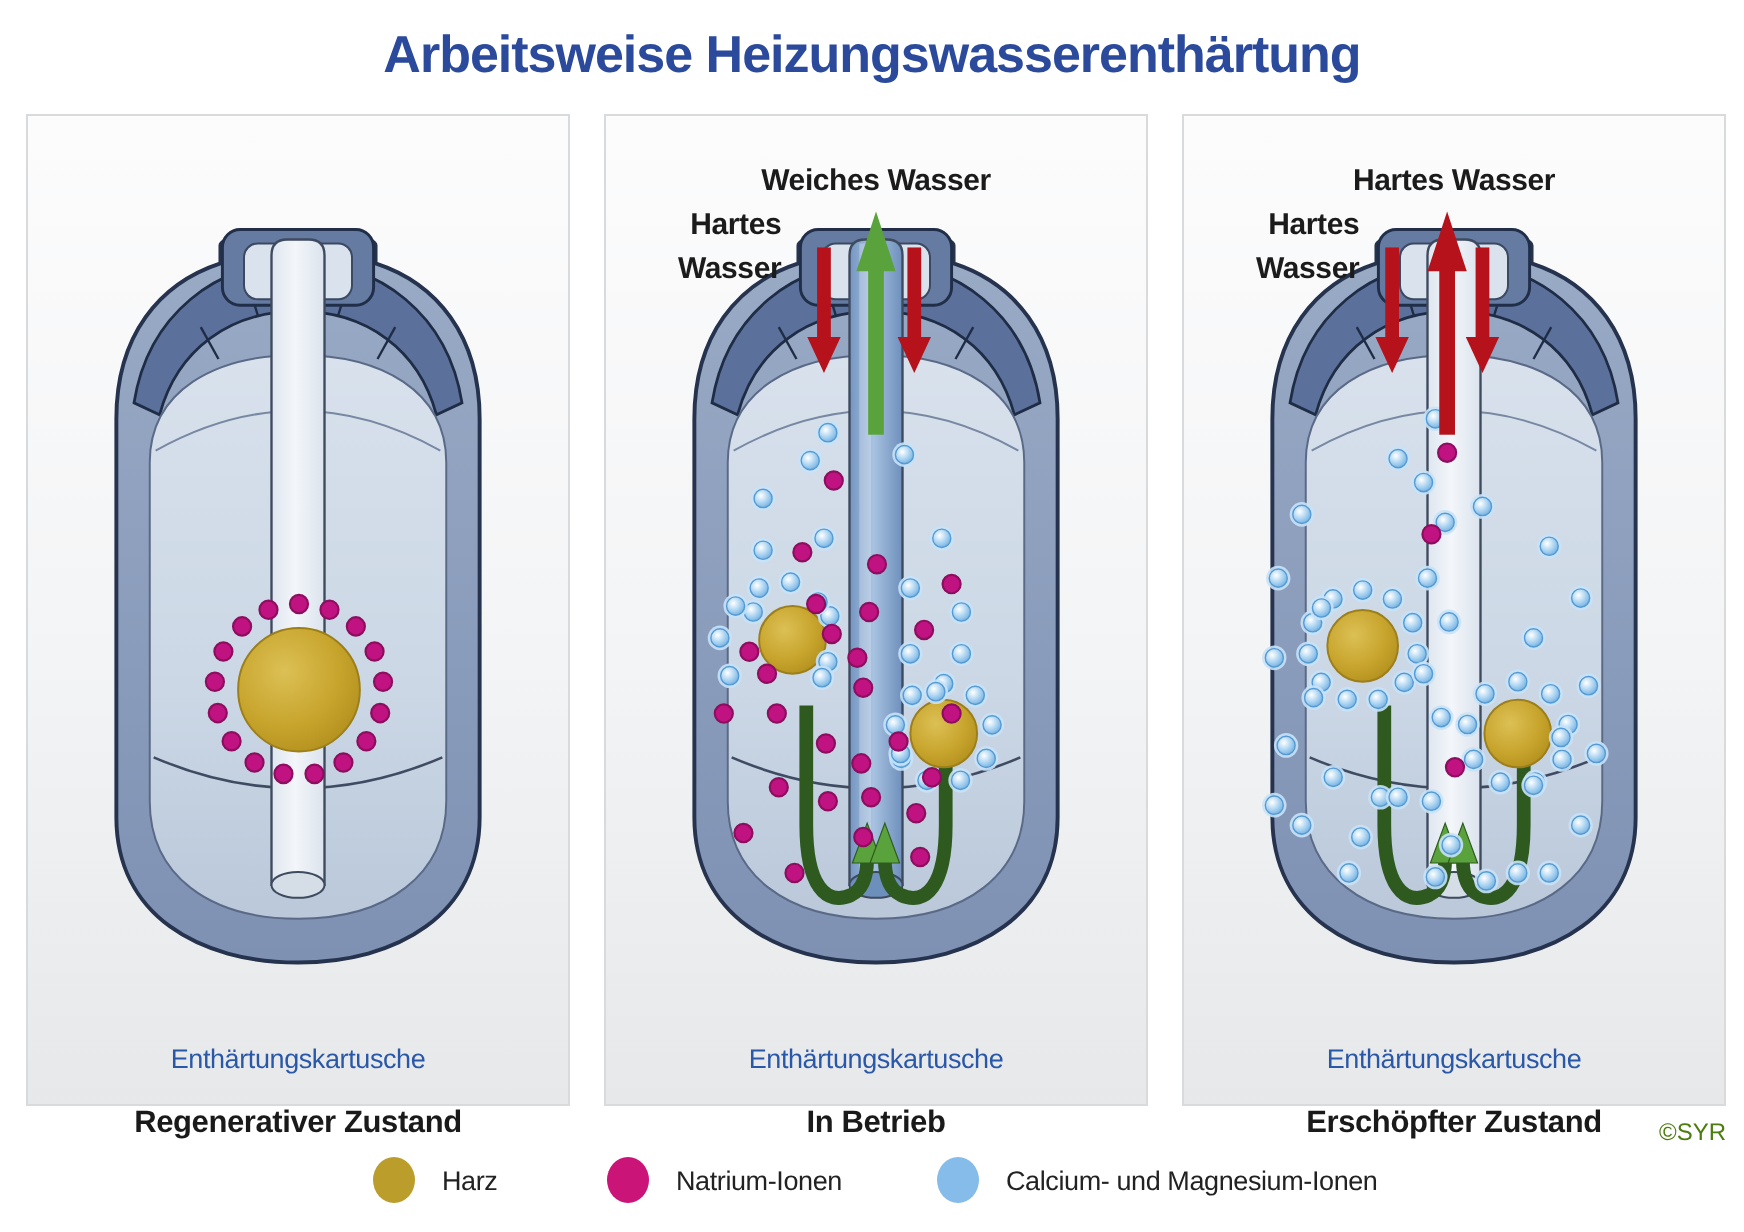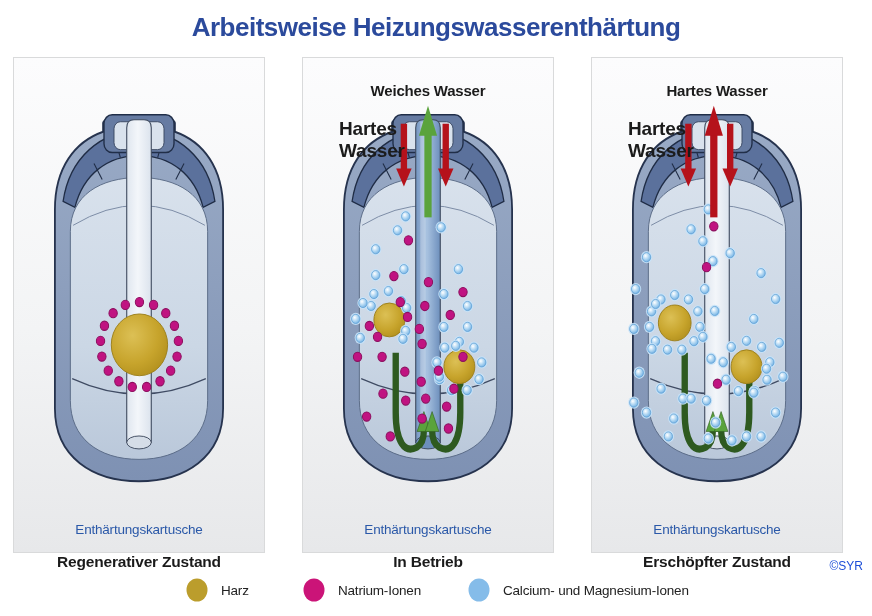--- a/index.html
+++ b/index.html
@@ -1,37 +1,37 @@
 <!DOCTYPE html>
 <html><head>
 <meta charset="utf-8">
 <style>
   html,body{margin:0;padding:0;background:#fff;}
   .page{position:relative;width:872px;height:616px;background:#ffffff;overflow:hidden;
         font-family:"Liberation Sans", sans-serif;}
   .title{position:absolute;top:12px;left:0;width:100%;text-align:center;
          font-size:26px;font-weight:bold;letter-spacing:-0.5px;color:var(--title-blue,#2b4a9c);}
-  .panel{position:absolute;top:57px;width:252px;height:496px;
+  .panel{position:absolute;top:57px;width:272px;height:496px;
          background:linear-gradient(#fcfcfd 0%,#f3f4f5 55%,#e7e8ea 100%);
          border:1px solid var(--panel-border,#d9dadb);box-sizing:border-box;}
   .panel.p0{left:13px;} .panel.p1{left:302px;} .panel.p2{left:591px;}
   .illu{position:absolute;left:0;top:0;width:100%;height:100%;}
   .top-center-label{position:absolute;top:24px;left:0;width:100%;text-align:center;
          font-size:15px;font-weight:bold;color:#1b1b1b;letter-spacing:-0.2px;}
-  .side-label{position:absolute;top:60px;left:36px;font-size:19px;font-weight:bold;
-         color:#1b1b1b;line-height:22px;letter-spacing:-0.2px;text-align:left;}
+  .side-label{position:absolute;top:44px;left:36px;font-size:15px;font-weight:bold;
+         color:#1b1b1b;line-height:22px;letter-spacing:-0.2px;text-align:right;}
   .caption{position:absolute;top:464px;left:0;width:100%;text-align:center;}
   .caption .c1{font-size:13.5px;color:var(--caption-blue,#2a58a8);letter-spacing:-0.2px;}
   .caption .c2{font-size:15.5px;font-weight:bold;color:#1a1a1a;margin-top:16px;letter-spacing:-0.2px;}
   .legend{position:absolute;top:577px;left:0;width:100%;height:28px;}
   .legend-item{position:absolute;display:flex;align-items:center;height:26px;}
   .legend-item svg{display:block;margin-right:13px;}
   .legend-item .ltext{font-size:13.5px;color:#222;letter-spacing:-0.2px;}
   .li0{left:186px;} .li1{left:303px;} .li2{left:468px;}
-  .copyright{position:absolute;top:559px;right:9px;font-size:12px;color:#1d4ed8;letter-spacing:0;}
+  .copyright{position:absolute;top:559px;right:9px;font-size:12px;color:#4d7c0f;letter-spacing:0;}
 </style>
 </head>
 <body style="--title-blue: #2b4a9c; --caption-blue: #2a58a8; --panel-border: #d9dadb; --red: #b5121b; --green: #5aa33c; --green-dark: #2e5a20; --harz: #c2a12c; --natrium: #c01381; --calcium: #7ab5e8;">
 
 <div class="page">
 
   <div class="title">Arbeitsweise Heizungswasserenthärtung</div>
 
   <section class="panel p0">
     <svg class="illu" viewBox="0 0 275 496" preserveAspectRatio="none">

